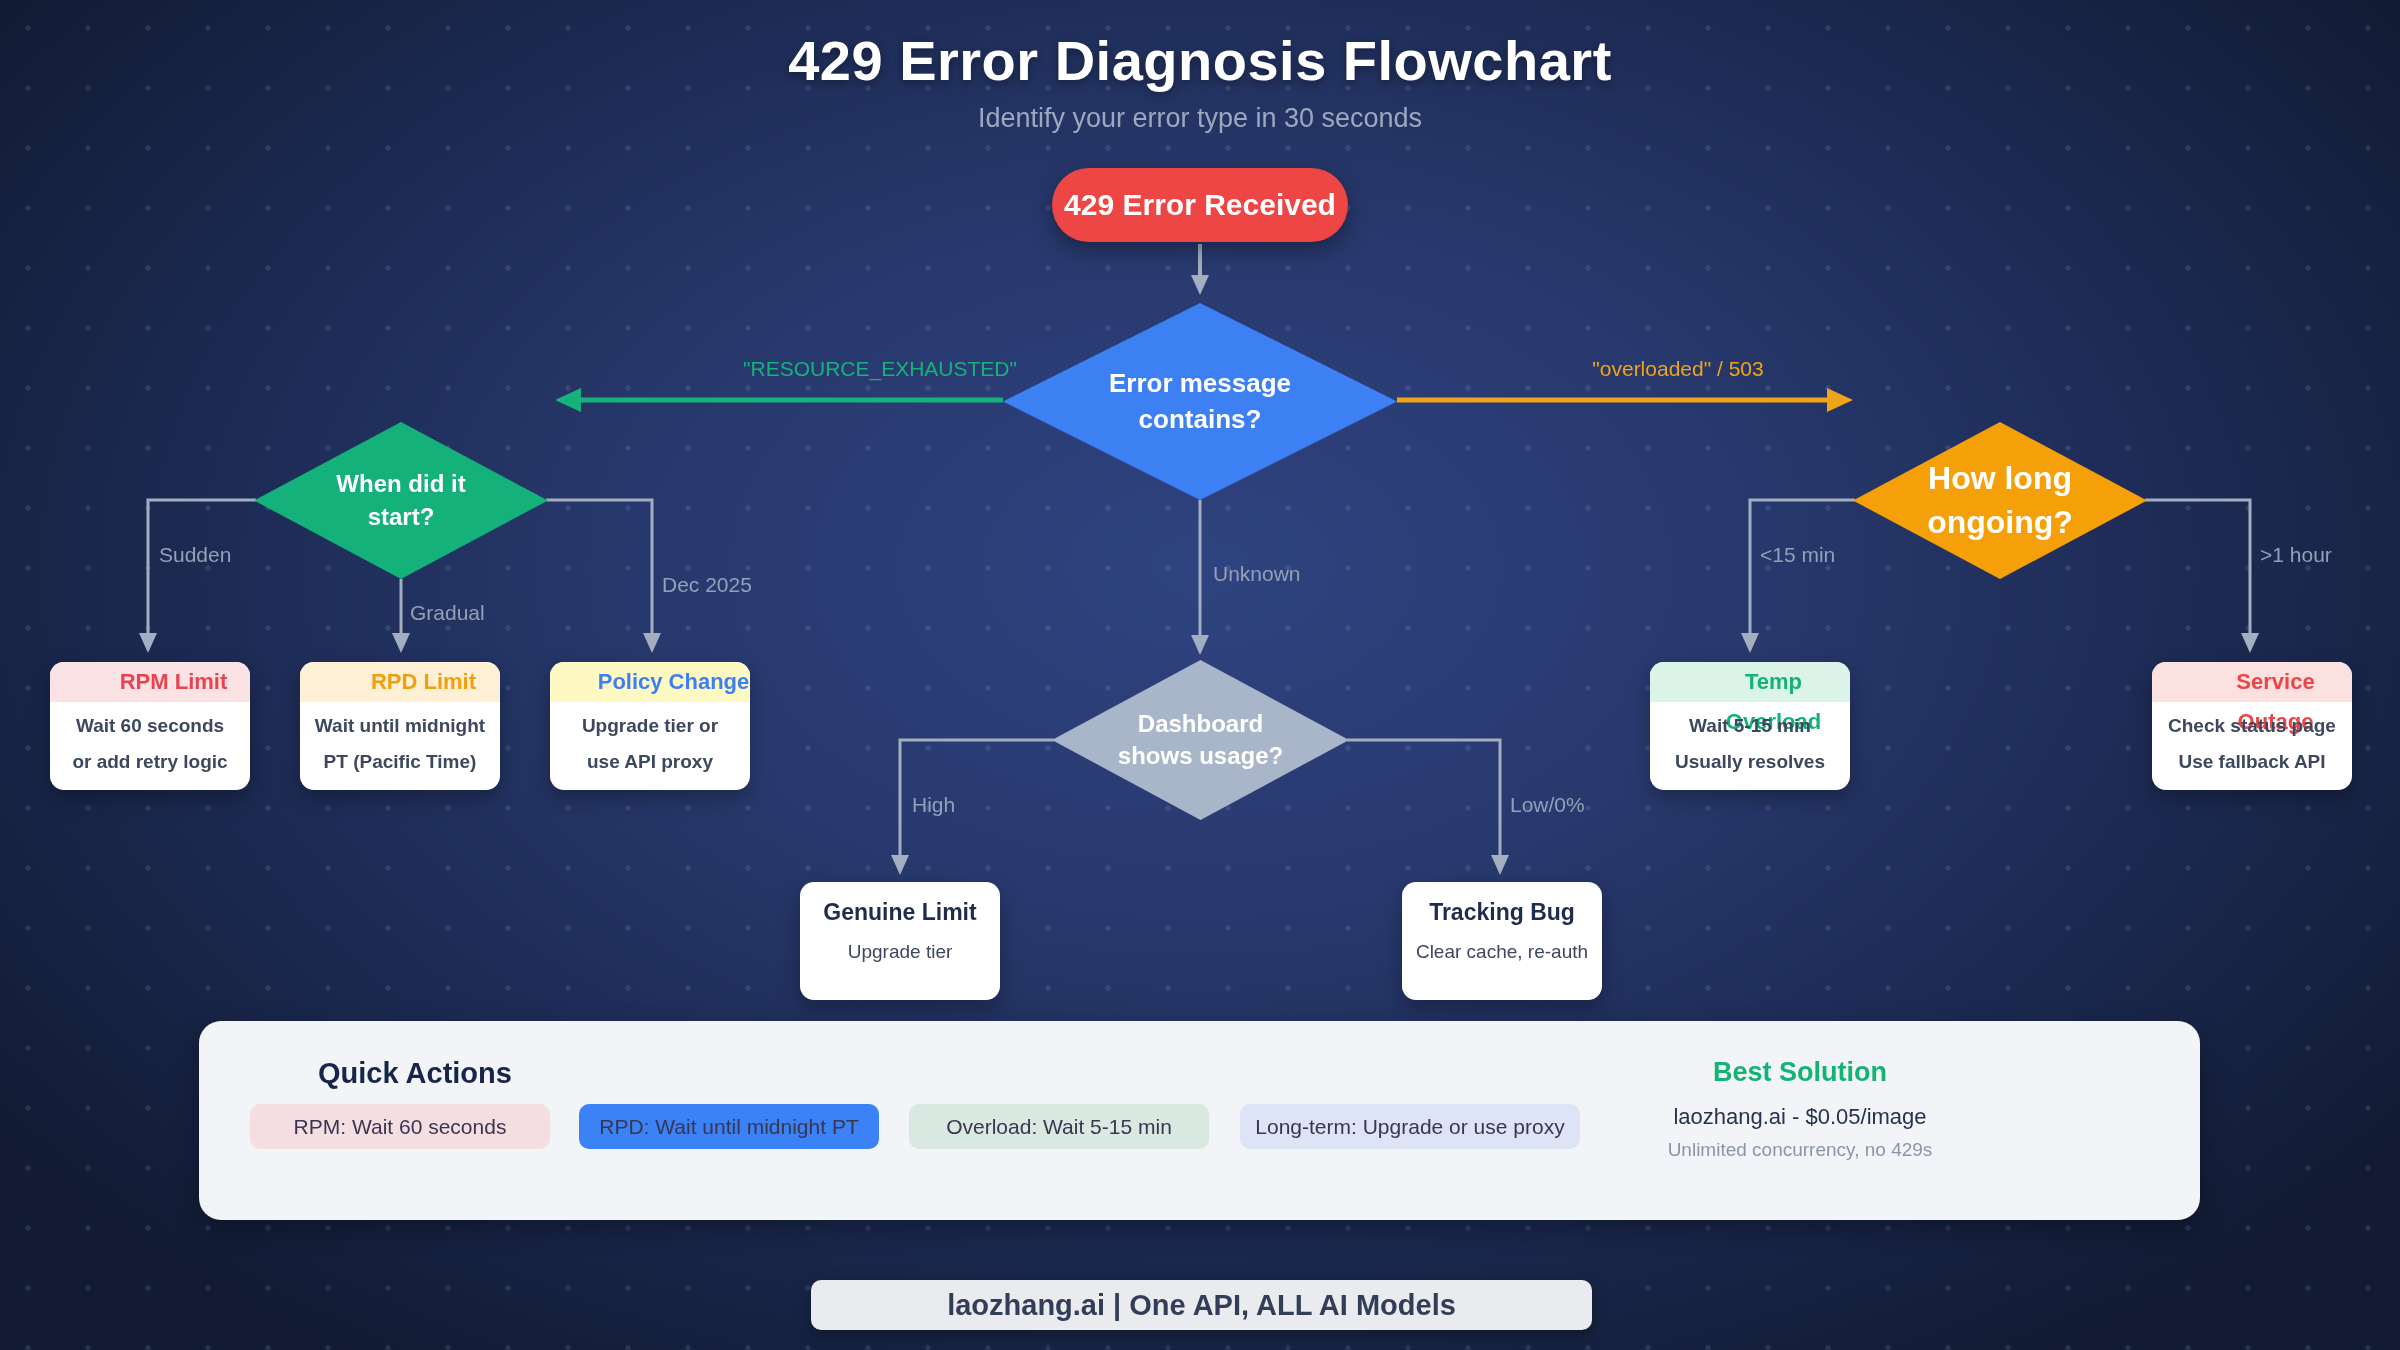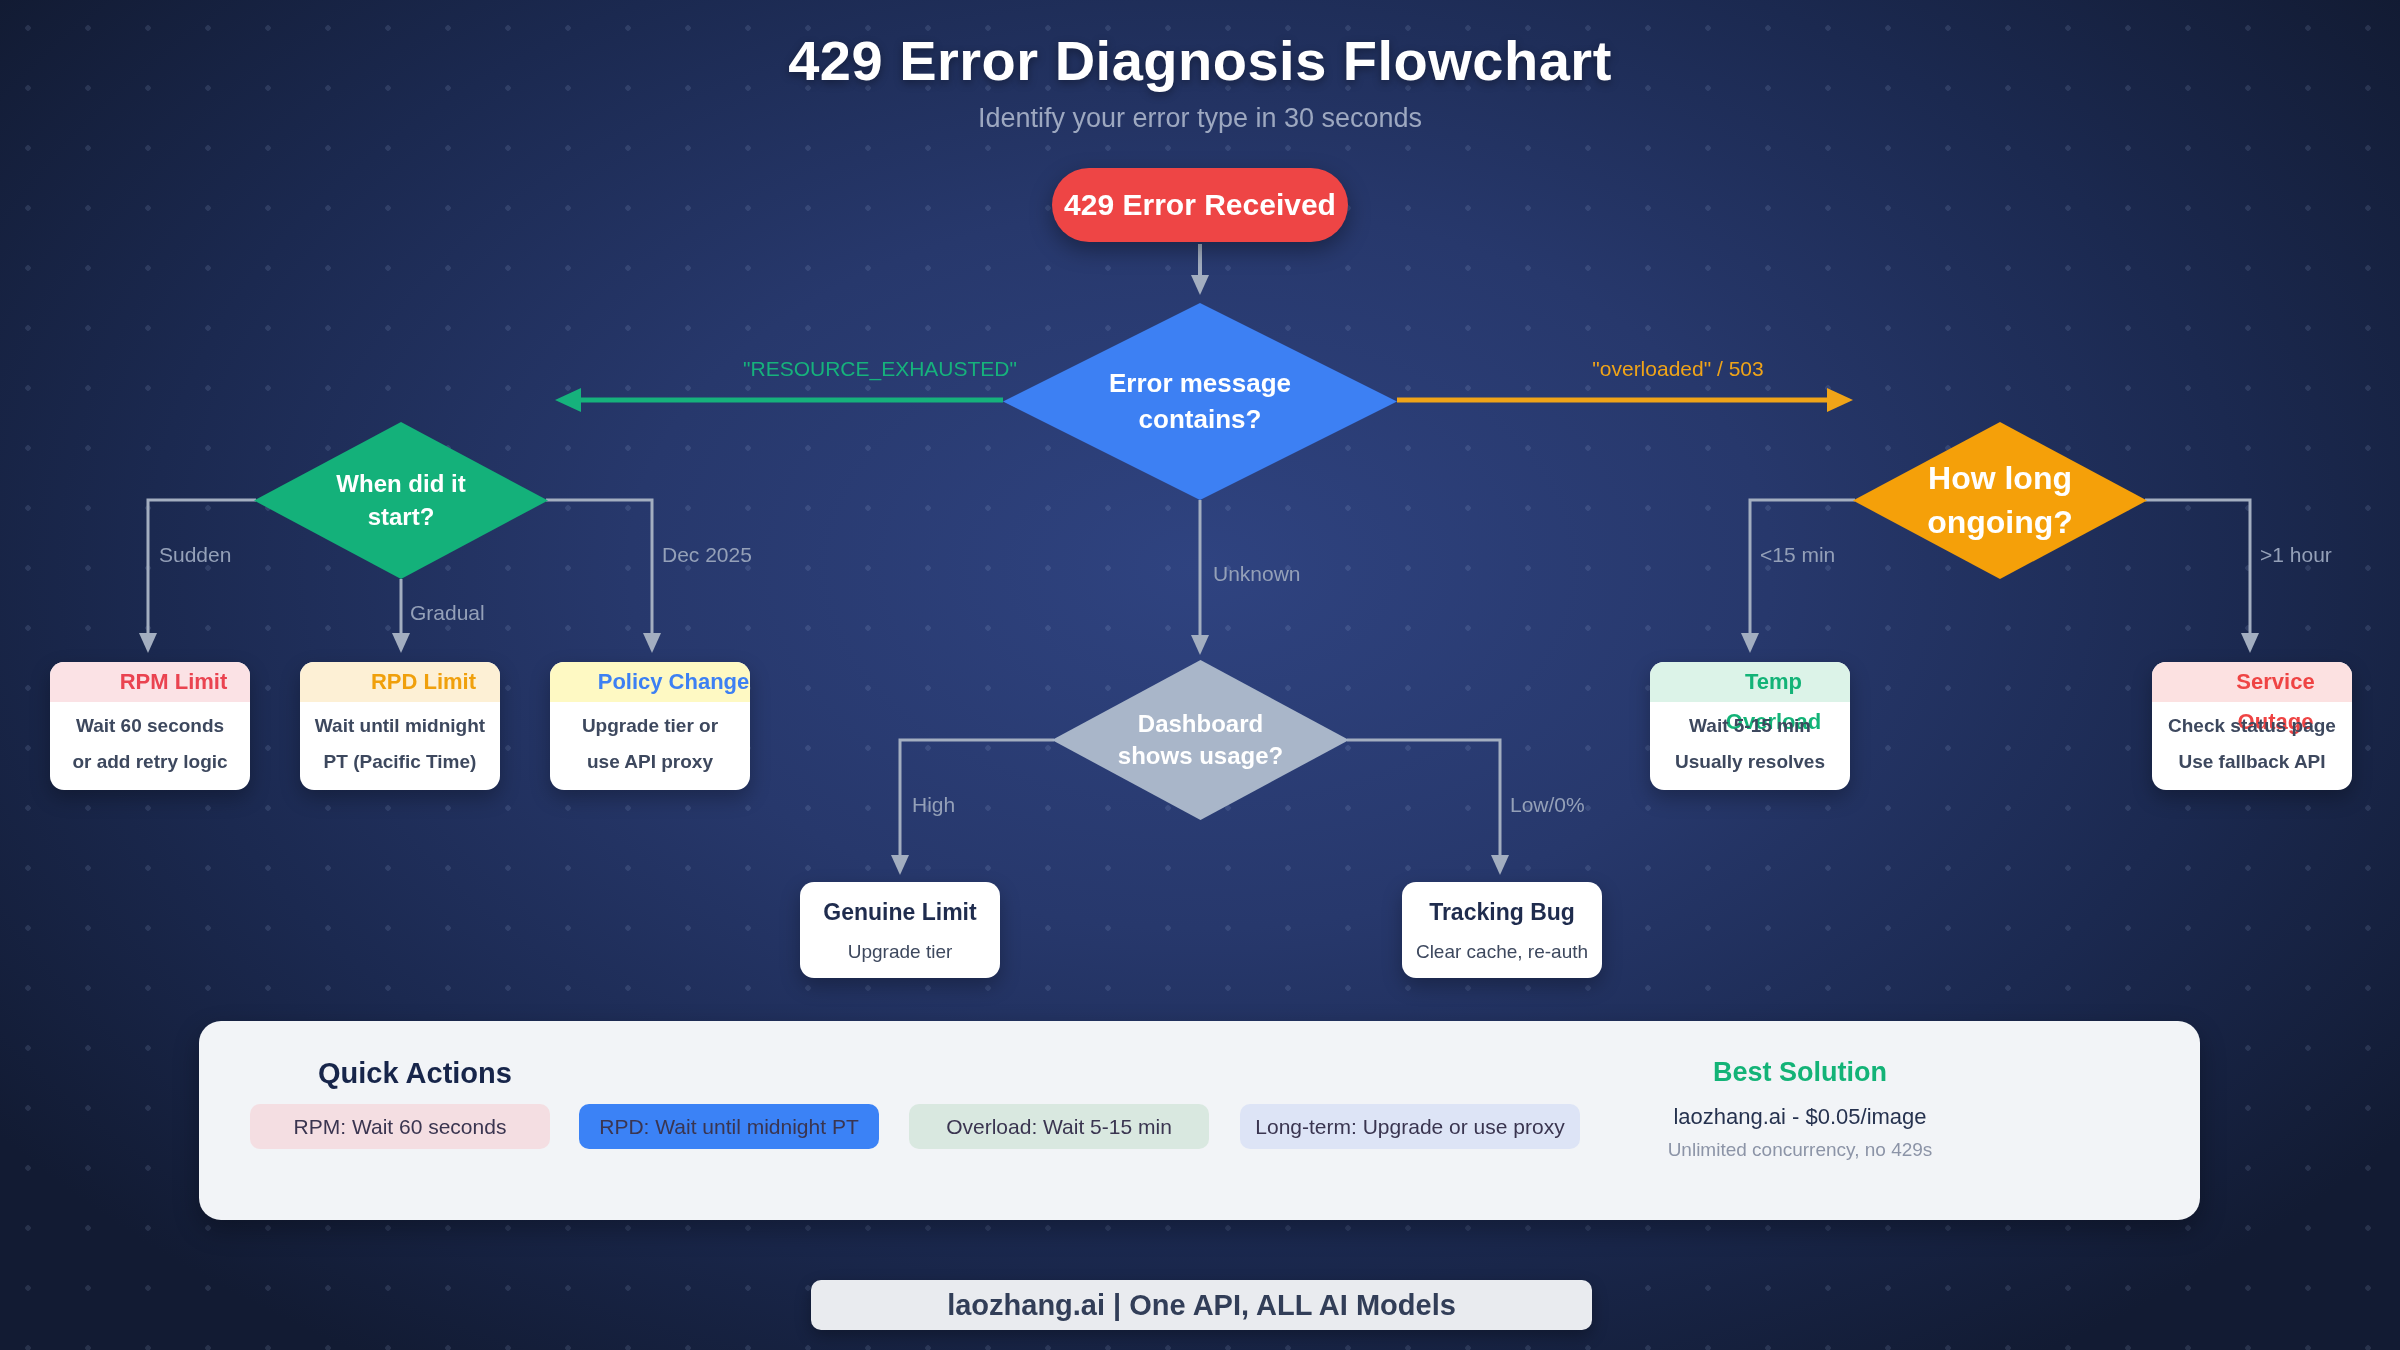--- a/index.html
+++ b/index.html
@@ -64,21 +64,21 @@
   .card-rpd    { left: 300px; }
   .card-rpd .strip    { background: #fdf0d5; color: #f0a00c; }
   .card-policy { left: 550px; }
   .card-policy .strip { background: #fef9c3; color: #3d80f3; }
   .card-temp   { left: 1650px; }
   .card-temp .strip   { background: #dcf3e8; color: #13b377; }
   .card-outage { left: 2152px; }
   .card-outage .strip { background: #fce1e1; color: #ef4444; }
   
   .simple-card {
-    position: absolute; width: 200px; top: 882px; height: 96px;
+    position: absolute; width: 200px; top: 882px; height: 118px;
     background: #ffffff; border-radius: 14px; text-align: center;
     box-shadow: 0 8px 20px rgba(0,0,0,0.28);
   }
   .simple-card .sc-title { font-size: 23px; font-weight: bold; color: #1f2c4e; margin-top: 17px; }
   .simple-card .sc-body  { font-size: 19px; color: #3d485e; margin-top: 15px; }
   .card-genuine  { left: 800px; }
   .card-tracking { left: 1402px; }
   
   .quick-panel {
     position: absolute; left: 199px; top: 1021px; width: 2001px; height: 199px;
@@ -162,21 +162,21 @@
   <div class="diamond diamond-right">
     <span>How long</span>
     <span>ongoing?</span>
   </div>
 
   <div class="edge-label green" style="left:670px;  top:357px;">"RESOURCE_EXHAUSTED"</div>
   <div class="edge-label orange" style="left:1468px; top:357px;">"overloaded" / 503</div>
   <div class="edge-label" style="left:1213px; top:562px;">Unknown</div>
   <div class="edge-label" style="left:159px;  top:543px;">Sudden</div>
   <div class="edge-label" style="left:410px;  top:601px;">Gradual</div>
-  <div class="edge-label" style="left:662px;  top:543px;">Dec 2025</div>
+  <div class="edge-label" style="left:662px;  top:573px;">Dec 2025</div>
   <div class="edge-label" style="left:912px;  top:793px;">High</div>
   <div class="edge-label" style="left:1510px; top:793px;">Low/0%</div>
   <div class="edge-label" style="left:1760px; top:543px;">&lt;15 min</div>
   <div class="edge-label" style="left:2260px; top:543px;">&gt;1 hour</div>
 
   <div class="result-card card-rpm">
     <div class="strip">RPM Limit</div>
     <div class="body-line">Wait 60 seconds</div>
     <div class="body-line">or add retry logic</div>
   </div>

